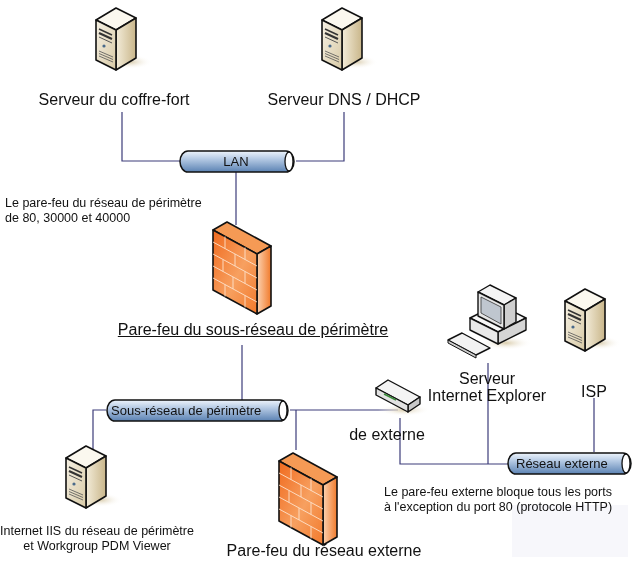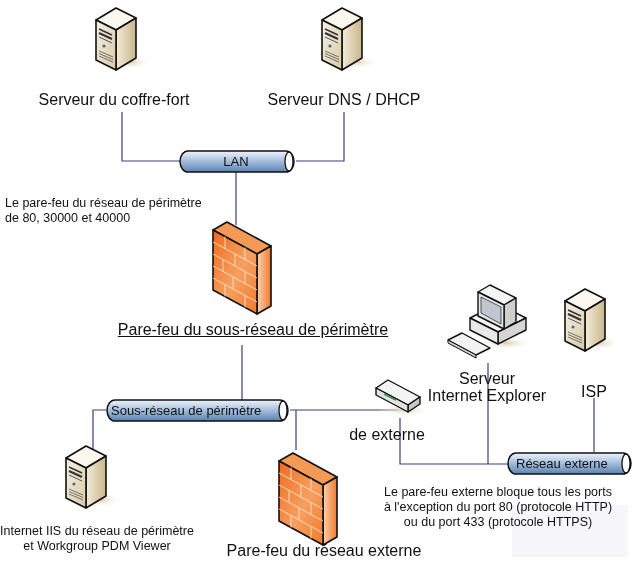--- a/index.html
+++ b/index.html
@@ -178,21 +178,20 @@
 
 <div class="lbl center" style="left:387px; top:426px; text-align:center; line-height:17px;">
   <div>de externe</div>
 </div>
 
 <div class="paper-patch"></div>
 
 <div class="note center" style="left:498px; top:485px; text-align:center;">
   <div>Le pare-feu externe bloque tous les ports</div>
   <div>à l'exception du port 80 (protocole HTTP)</div>
-  <div>ou du port 433 (protocole HTTPS)</div>
 </div>
 
 <div class="note center" style="left:97px; top:524px; text-align:center; font-size:12.5px;">
   <div>Internet IIS du réseau de périmètre</div>
   <div>et Workgroup PDM Viewer</div>
 </div>
 
 <div class="lbl center" style="left:324px; top:543px;">Pare-feu du réseau externe</div>
 
 </body></html>

